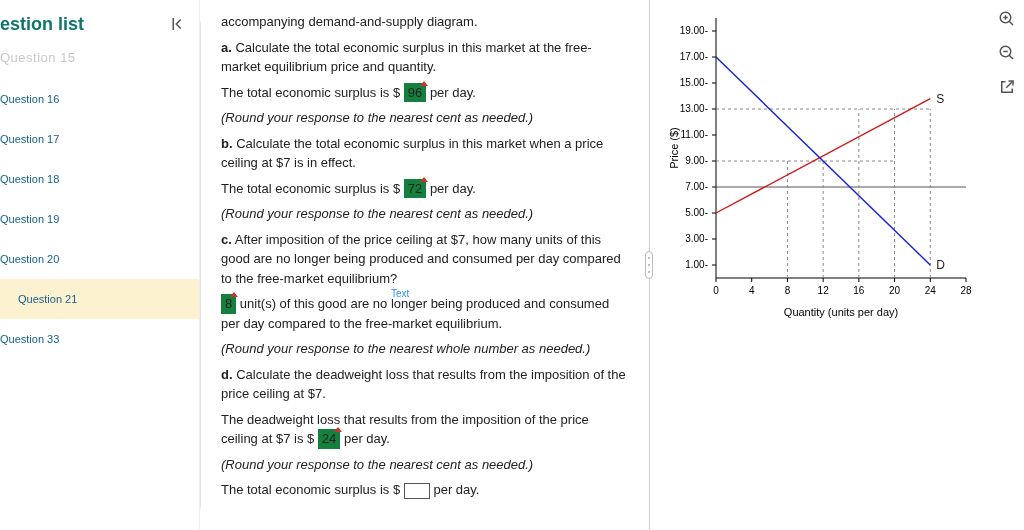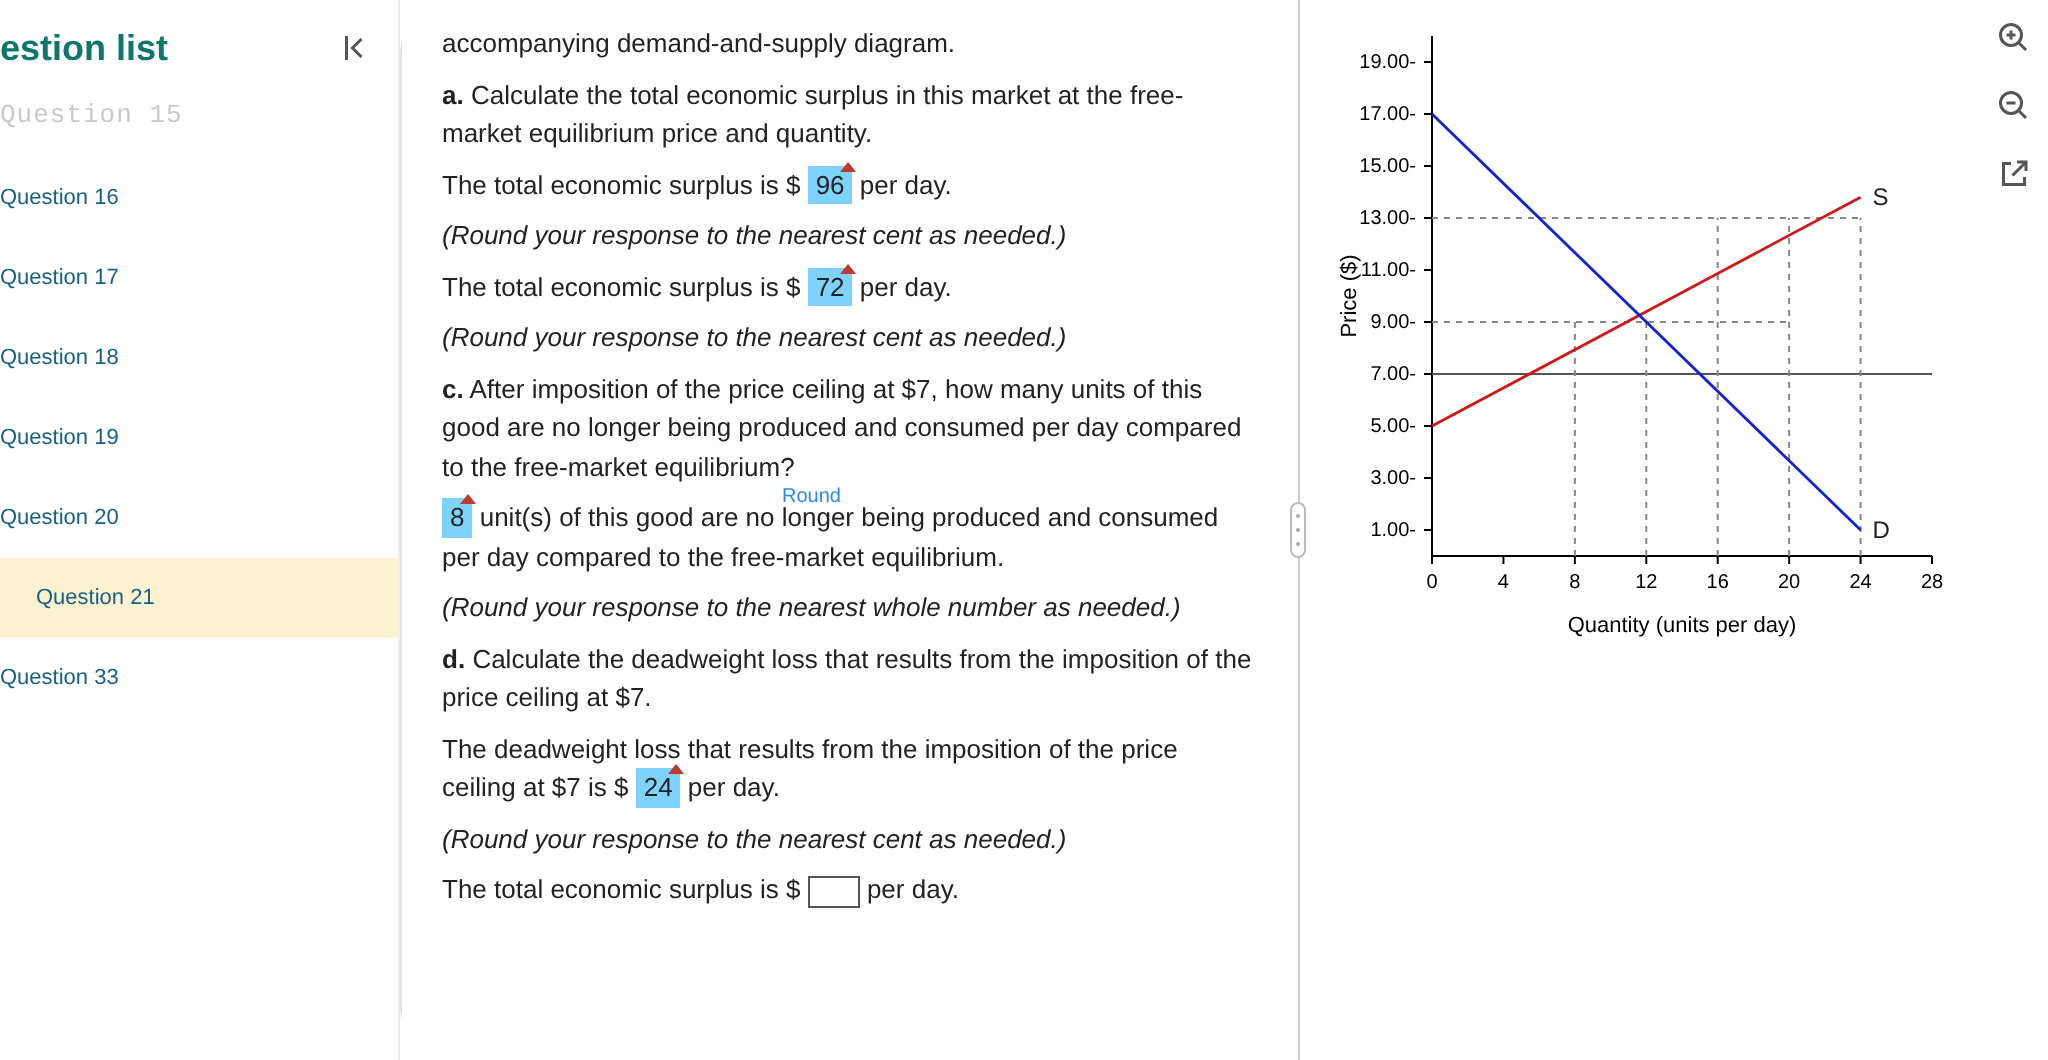--- a/index.html
+++ b/index.html
@@ -14,21 +14,21 @@
   .faded-q { color:#bbb; font-size:13px; padding:6px 10px 14px 0; letter-spacing:.2px; }
   .qitem { padding:14px 10px 14px 0; font-size:11px; cursor:pointer; color:#16618a; }
   .qitem.active { background:#fdf2cf;padding-left:18px; }
 
   
   .main { flex:1; display:flex; overflow:hidden;border-radius:27px; }
   .content-col { flex:1; padding:6px 16px 6px 20px; border-left:1px solid #e3e3e3; font-size:13px; line-height:1.5; color:#222; overflow:hidden; position:relative; }
   .content-col p { margin:6px 0; }
   .bold { font-weight:600; }
   .ital { font-style:italic; }
-  .ans { background:#7dd3fc; display:inline-block; padding:0 4px; position:relative; }
+  .ans { background:#15803d; display:inline-block; padding:0 4px; position:relative; }
   .ans::after { content:""; position:absolute; top:-2px; right:-2px; width:0; height:0; border-left:4px solid transparent; border-right:4px solid transparent; border-bottom:5px solid #c0392b; }
   .ans-input { display:inline-block; width:26px; height:16px; border:1px solid #555; vertical-align:middle; }
   .txt-anno { color:#2b8aef; font-size:10px; position:absolute; }
 
   .divider-col { width:10px; flex:0 0 10px; display:flex; align-items:center; justify-content:center; position:relative; }
   .divider-col::before { content:""; position:absolute; top:0; bottom:0; width:1px; background:#ccc; }
   .grip { width:8px; height:28px; border:1px solid #bbb; border-radius:4px; background:#fff; z-index:1; display:flex; flex-direction:column; align-items:center; justify-content:space-evenly; }
   .grip span { width:2px; height:2px; background:#aaa; border-radius:50%; }
 
   
@@ -44,46 +44,47 @@
 <div class="sidebar">
   <div class="sidebar-header">
     <div class="sidebar-title">estion list</div>
     <div class="collapse-btn">
       <svg width="18" height="18" viewBox="0 0 24 24" fill="none" stroke="#555" stroke-width="2">
           <path d="M7 4v16"></path>
           <path d="M17 6l-6 6 6 6"></path>
         </svg>
     </div>
   </div>
-  <div class="faded-q" style="color:#c9c9c9; font-family:Liberation Mono, monospace; letter-spacing:.5px;">Question 15</div>
+  <div class="faded-q" style="color:#c9c9c9; font-family:Liberation Sans, sans-serif; letter-spacing:.5px;">Question 15</div>
   <div id="qitems">
       <div class="qitem">Question 16</div>
       <div class="qitem">Question 17</div>
       <div class="qitem">Question 18</div>
       <div class="qitem">Question 19</div>
       <div class="qitem">Question 20</div>
       <div class="qitem active">Question 21</div>
       <div class="qitem">Question 33</div>
     </div>
 </div>
 
 <div class="main">
 
   <div class="content-col">
     <p>accompanying demand-and-supply diagram.</p>
 
     <p><span class="bold">a.</span> <span>Calculate the total economic surplus in this market at the free-market equilibrium price and quantity.</span></p>
     <p><span>The total economic surplus is $ </span><span class="ans">96</span><span> per day.</span></p>
     <p class="ital">(Round your response to the nearest cent as needed.)</p>
 
+    <p><span class="bold">b.</span> <span>Calculate the total economic surplus in this market when a price ceiling at $7 is in effect.</span></p>
     <p><span>The total economic surplus is $ </span><span class="ans">72</span><span> per day.</span></p>
     <p class="ital">(Round your response to the nearest cent as needed.)</p>
 
     <p><span class="bold">c.</span> <span>After imposition of the price ceiling at $7, how many units of this good are no longer being produced and consumed per day compared to the free-market equilibrium?</span></p>
-    <p style="position:relative;"><span class="ans">8</span><span> unit(s) of this good are no longer being produced and consumed per day compared to the free-market equilibrium.</span><span class="txt-anno" style="left:170px; top:-8px;">Round</span></p>
+    <p style="position:relative;"><span class="ans">8</span><span> unit(s) of this good are no longer being produced and consumed per day compared to the free-market equilibrium.</span><span class="txt-anno" style="left:170px; top:-8px;">Text</span></p>
     <p class="ital">(Round your response to the nearest whole number as needed.)</p>
 
     <p><span class="bold">d.</span> <span>Calculate the deadweight loss that results from the imposition of the price ceiling at $7.</span></p>
     <p><span>The deadweight loss that results from the imposition of the price ceiling at $7 is $ </span><span class="ans">24</span><span> per day.</span></p>
     <p class="ital">(Round your response to the nearest cent as needed.)</p>
 
     <p><span>The total economic surplus is $</span> <span class="ans-input"></span> <span> per day.</span></p>
 
   </div>
 

